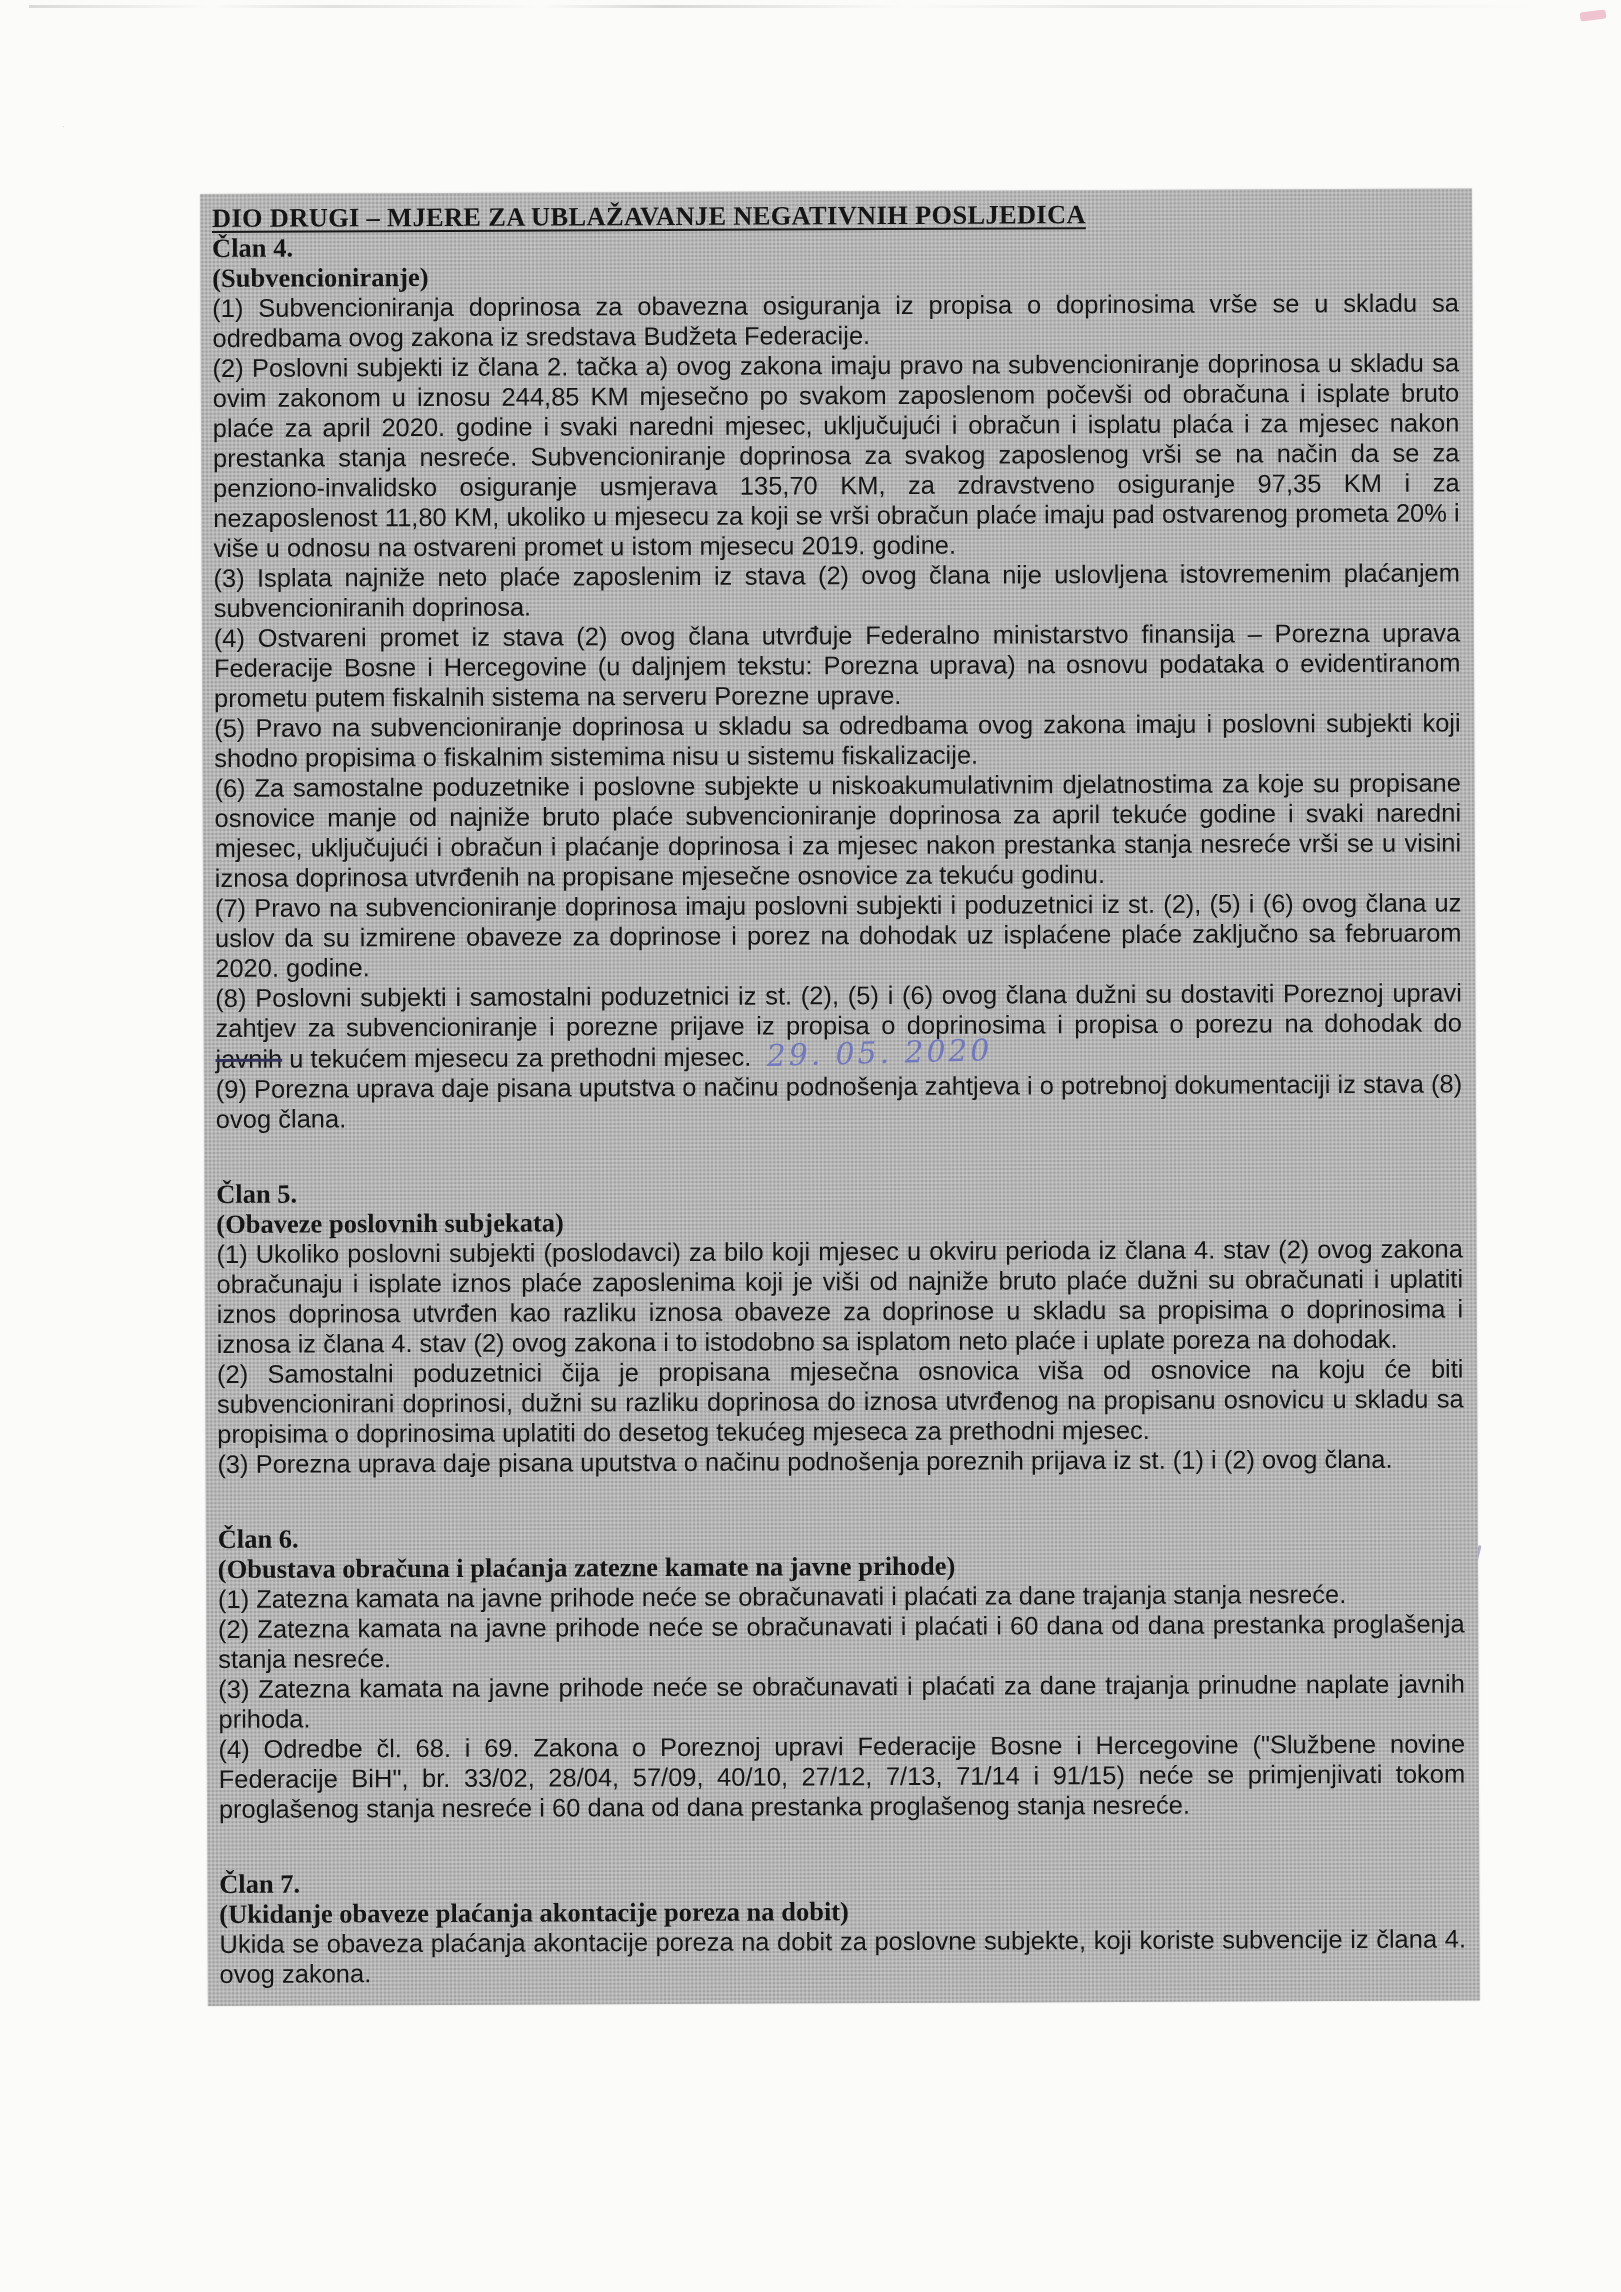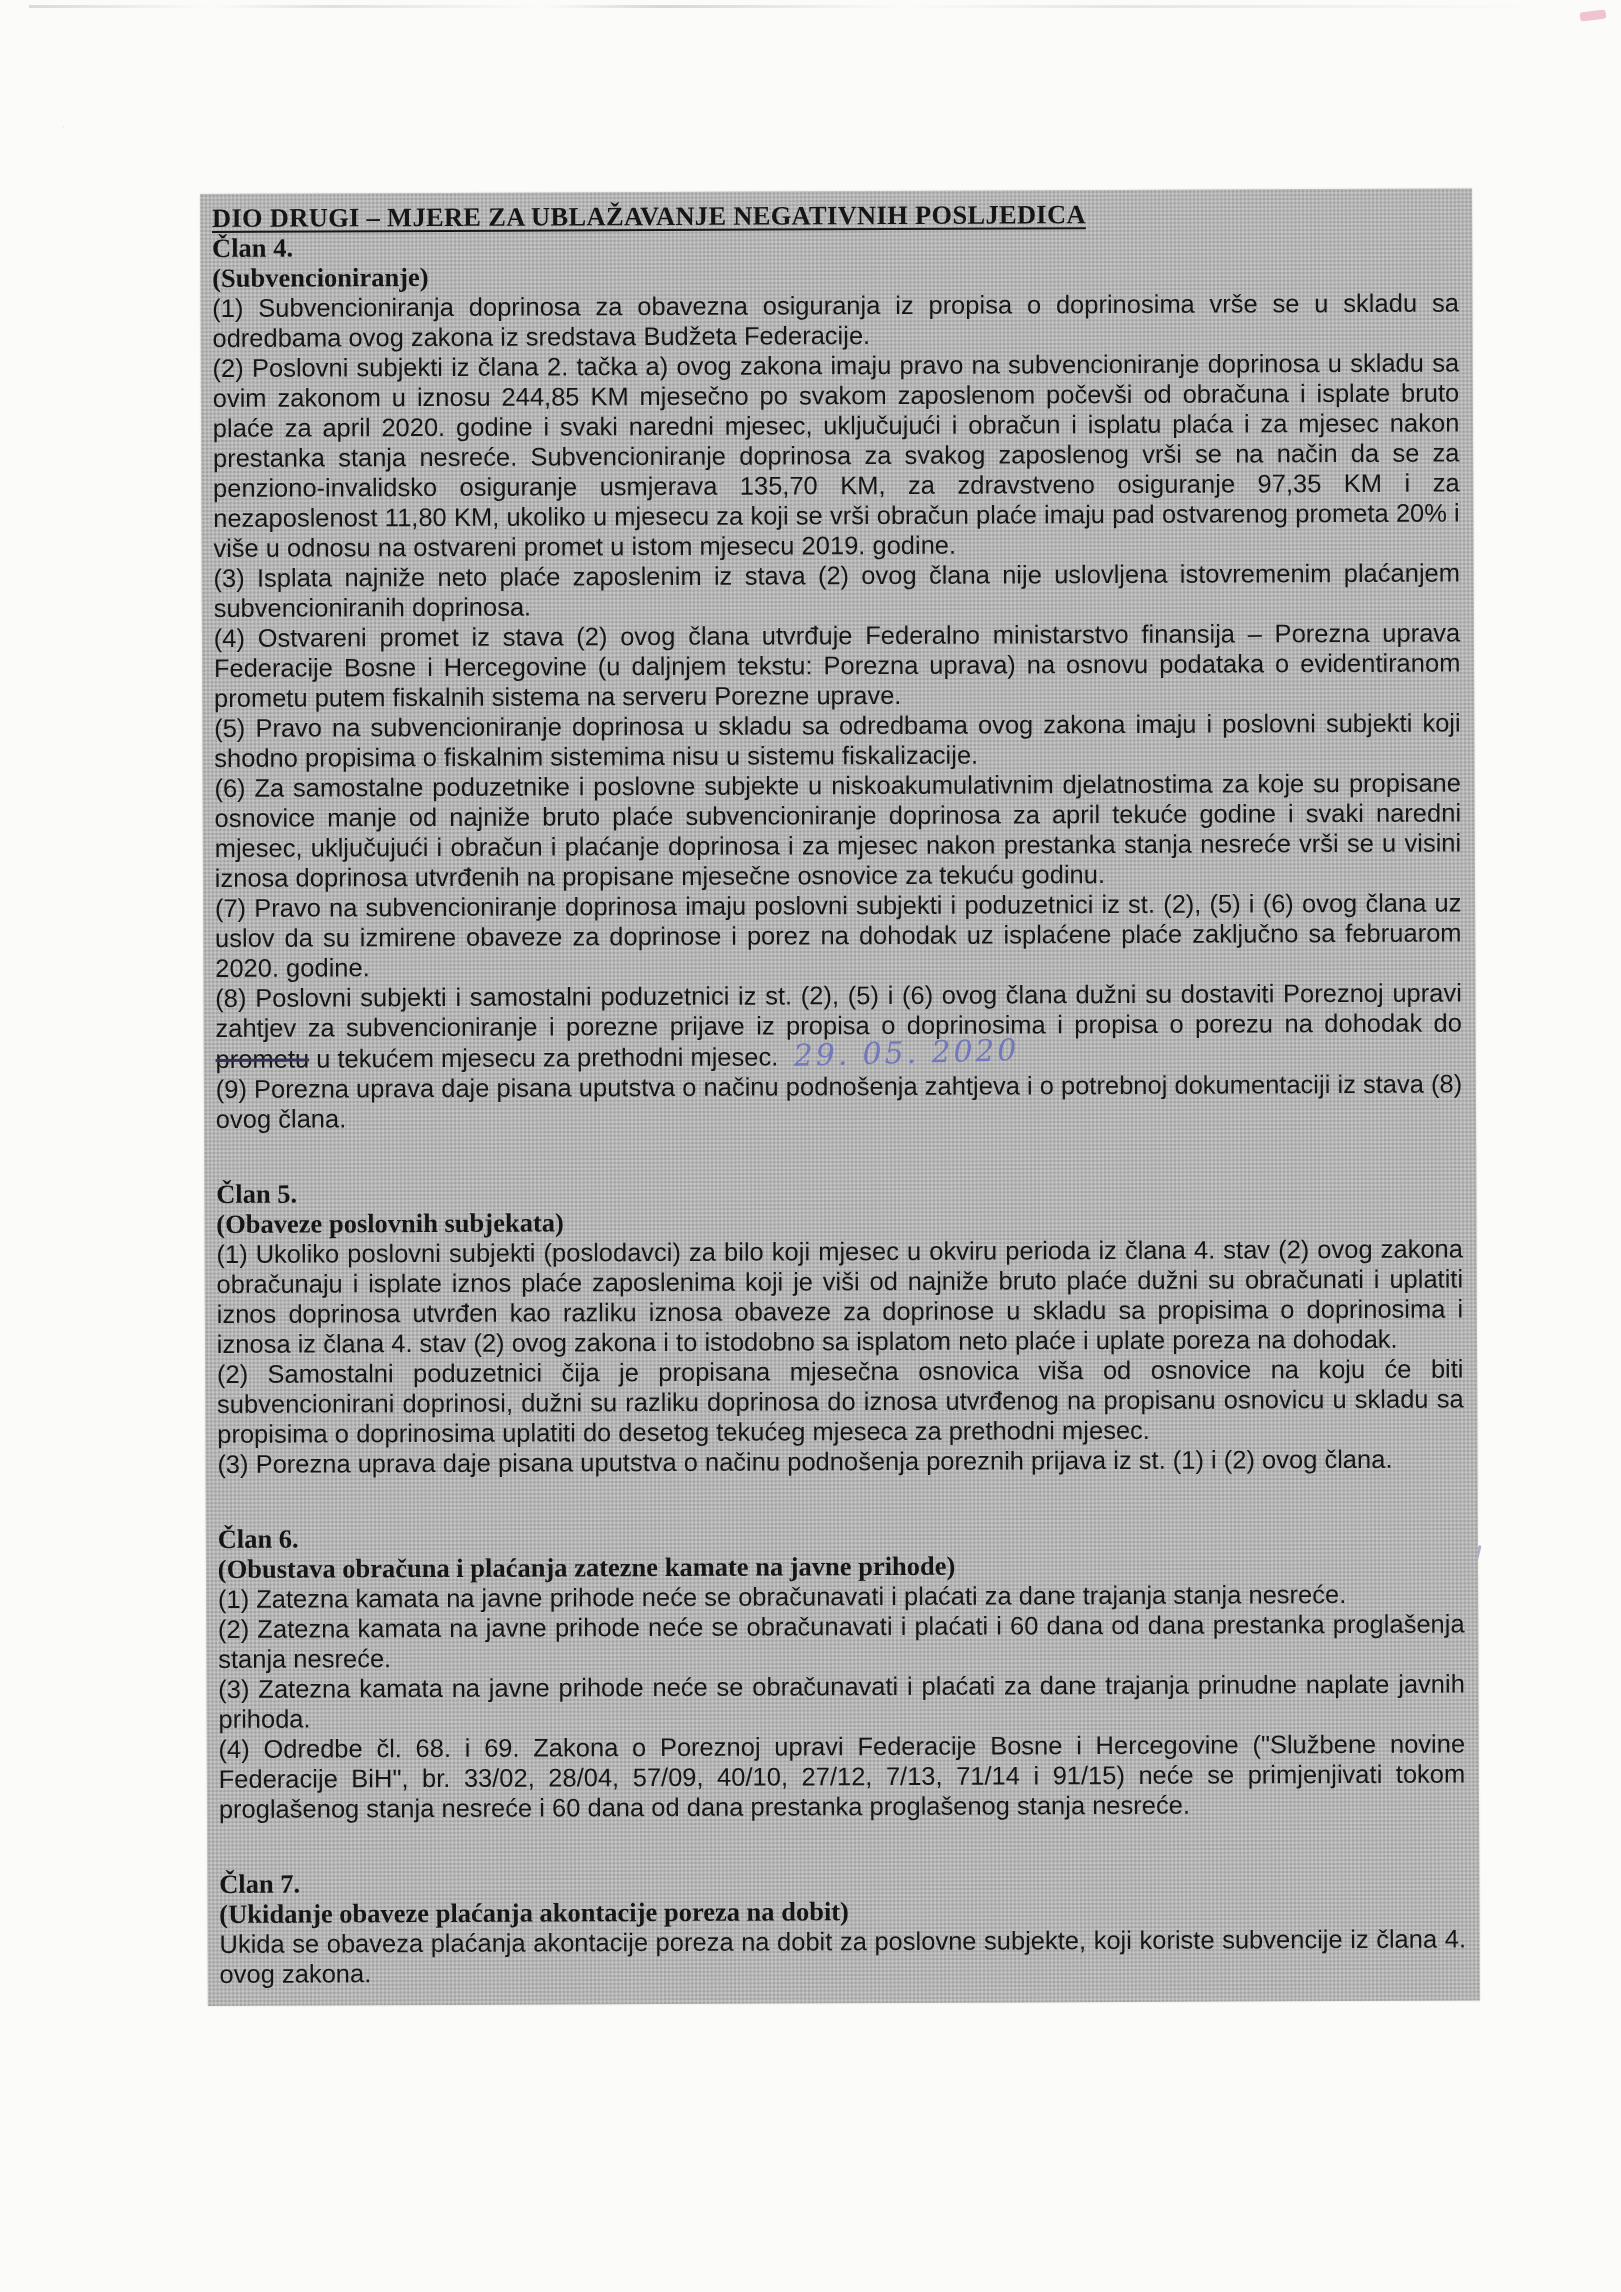--- a/index.html
+++ b/index.html
@@ -82,21 +82,21 @@
 
   <p class="article-heading">Član 4.</p>
   <p class="article-subtitle">(Subvencioniranje)</p>
   <p class="para">(1) Subvencioniranja doprinosa za obavezna osiguranja iz propisa o doprinosima vrše se u skladu sa odredbama ovog zakona iz sredstava Budžeta Federacije.</p>
   <p class="para">(2) Poslovni subjekti iz člana 2. tačka a) ovog zakona imaju pravo na subvencioniranje doprinosa u skladu sa ovim zakonom u iznosu 244,85 KM mjesečno po svakom zaposlenom počevši od obračuna i isplate bruto plaće za april 2020. godine i svaki naredni mjesec, uključujući i obračun i isplatu plaća i za mjesec nakon prestanka stanja nesreće. Subvencioniranje doprinosa za svakog zaposlenog vrši se na način da se za penziono-invalidsko osiguranje usmjerava 135,70 KM, za zdravstveno osiguranje 97,35 KM i za nezaposlenost 11,80 KM, ukoliko u mjesecu za koji se vrši obračun plaće imaju pad ostvarenog prometa 20% i više u odnosu na ostvareni promet u istom mjesecu 2019. godine.</p>
   <p class="para">(3) Isplata najniže neto plaće zaposlenim iz stava (2) ovog člana nije uslovljena istovremenim plaćanjem subvencioniranih doprinosa.</p>
   <p class="para">(4) Ostvareni promet iz stava (2) ovog člana utvrđuje Federalno ministarstvo finansija – Porezna uprava Federacije Bosne i Hercegovine (u daljnjem tekstu: Porezna uprava) na osnovu podataka o evidentiranom prometu putem fiskalnih sistema na serveru Porezne uprave.</p>
   <p class="para">(5) Pravo na subvencioniranje doprinosa u skladu sa odredbama ovog zakona imaju i poslovni subjekti koji shodno propisima o fiskalnim sistemima nisu u sistemu fiskalizacije.</p>
   <p class="para">(6) Za samostalne poduzetnike i poslovne subjekte u niskoakumulativnim djelatnostima za koje su propisane osnovice manje od najniže bruto plaće subvencioniranje doprinosa za april tekuće godine i svaki naredni mjesec, uključujući i obračun i plaćanje doprinosa i za mjesec nakon prestanka stanja nesreće vrši se u visini iznosa doprinosa utvrđenih na propisane mjesečne osnovice za tekuću godinu.</p>
   <p class="para">(7) Pravo na subvencioniranje doprinosa imaju poslovni subjekti i poduzetnici iz st. (2), (5) i (6) ovog člana uz uslov da su izmirene obaveze za doprinose i porez na dohodak uz isplaćene plaće zaključno sa februarom 2020. godine.</p>
-  <p class="para"><span>(8) Poslovni subjekti i samostalni poduzetnici iz st. (2), (5) i (6) ovog člana dužni su dostaviti Poreznoj upravi zahtjev za subvencioniranje i porezne prijave iz propisa o doprinosima i propisa o porezu na dohodak do </span><span class="struck">prometu</span><span> u tekućem mjesecu za prethodni mjesec.</span><span class="handwriting">29. 05. 2020</span></p>
+  <p class="para"><span>(8) Poslovni subjekti i samostalni poduzetnici iz st. (2), (5) i (6) ovog člana dužni su dostaviti Poreznoj upravi zahtjev za subvencioniranje i porezne prijave iz propisa o doprinosima i propisa o porezu na dohodak do </span><span class="struck">javnih</span><span> u tekućem mjesecu za prethodni mjesec.</span><span class="handwriting">29. 05. 2020</span></p>
   <p class="para">(9) Porezna uprava daje pisana uputstva o načinu podnošenja zahtjeva i o potrebnoj dokumentaciji iz stava (8) ovog člana.</p>
 
   <div class="section-gap"></div>
 
   <p class="article-heading">Član 5.</p>
   <p class="article-subtitle">(Obaveze poslovnih subjekata)</p>
   <p class="para">(1) Ukoliko poslovni subjekti (poslodavci) za bilo koji mjesec u okviru perioda iz člana 4. stav (2) ovog zakona obračunaju i isplate iznos plaće zaposlenima koji je viši od najniže bruto plaće dužni su obračunati i uplatiti iznos doprinosa utvrđen kao razliku iznosa obaveze za doprinose u skladu sa propisima o doprinosima i iznosa iz člana 4. stav (2) ovog zakona i to istodobno sa isplatom neto plaće i uplate poreza na dohodak.</p>
   <p class="para">(2) Samostalni poduzetnici čija je propisana mjesečna osnovica viša od osnovice na koju će biti subvencionirani doprinosi, dužni su razliku doprinosa do iznosa utvrđenog na propisanu osnovicu u skladu sa propisima o doprinosima uplatiti do desetog tekućeg mjeseca za prethodni mjesec.</p>
   <p class="para">(3) Porezna uprava daje pisana uputstva o načinu podnošenja poreznih prijava iz st. (1) i (2) ovog člana.</p>
 

